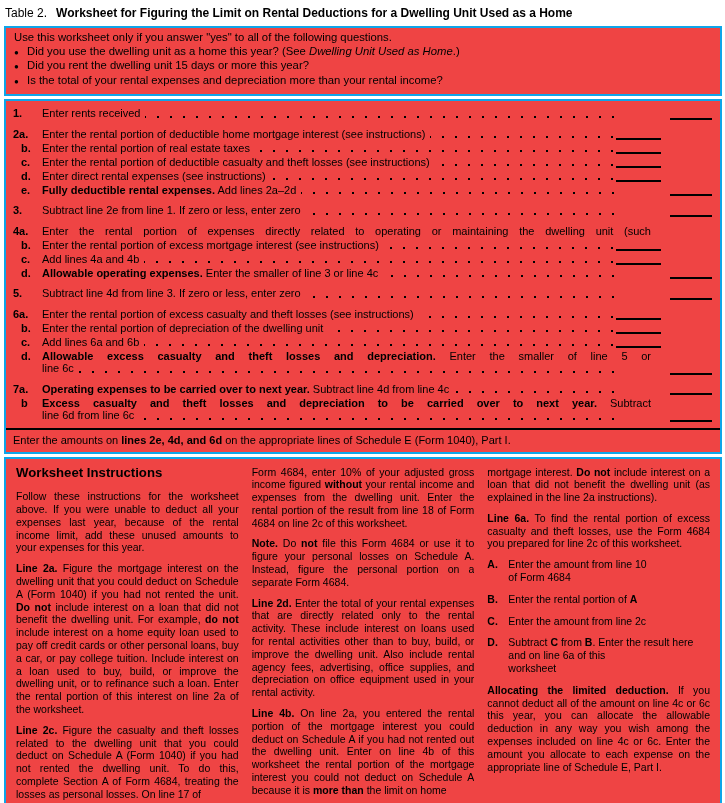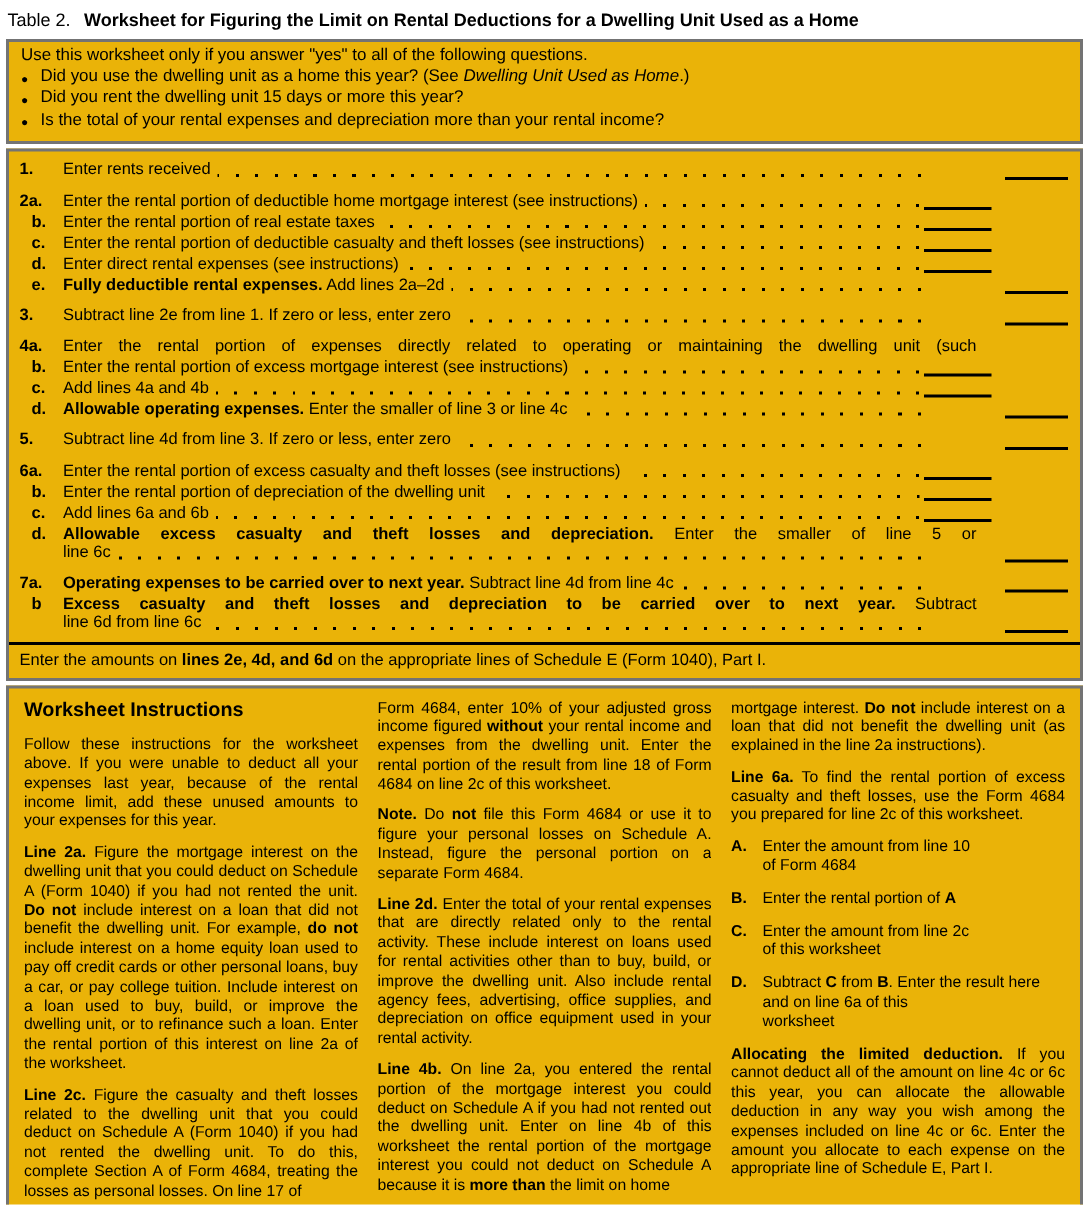--- a/index.html
+++ b/index.html
@@ -2,21 +2,21 @@
 <html><head>
 <meta charset="utf-8">
 <style>
   html,body{margin:0;padding:0;background:#fff;color:#000;}
   body{width:725px;height:803px;overflow:hidden;font-family:"Liberation Sans",sans-serif;}
   *{box-sizing:border-box;}
   .page{padding:2px 3px 0 4px;}
   .doc-title{font-size:12px;padding:4px 1px 6px;white-space:nowrap;}
   .doc-title .prefix{font-weight:400;margin-right:9px;}
   .doc-title .main{font-weight:700;}
-  .box{border:2px solid #737373;background:#eab308;}
+  .box{border:2px solid #0ea5e9;background:#ef4444;}
   
   .intro{padding:3px 8px 6px;font-size:11.3px;line-height:13.5px;margin-bottom:3px;}
   .bullet-row{display:flex;}
   .bullet{flex:none;width:13px;font-size:8px;line-height:13.5px;padding-top:1px;}
   
   .ws-rows{padding:6px 5px 6px 7px;font-size:11px;line-height:12.5px;}
   .wrow{display:flex;margin-top:1.5px;}
   .wrow.gstart{margin-top:8px;}
   .wrow.first{margin-top:0;}
   .wnum{flex:none;width:29px;font-weight:700;}
@@ -282,21 +282,20 @@
           <div class="litem">
             <span class="lletter">B.</span>
             <div class="lbody">
               <div class="lline"><span class="ltxt">Enter the rental portion of <b>A</b></span><span class="dots"></span><span class="lblank"></span></div>
             </div>
           </div>
           <div class="litem">
             <span class="lletter">C.</span>
             <div class="lbody">
               <div>Enter the amount from line 2c</div>
-              <div class="lline"><span class="ltxt">of this worksheet</span><span class="dots"></span><span class="lblank"></span></div>
             </div>
           </div>
           <div class="litem">
             <span class="lletter">D.</span>
             <div class="lbody">
               <div>Subtract <b>C</b> from <b>B</b>. Enter the result here and on line 6a of this</div>
               <div class="lline"><span class="ltxt">worksheet</span><span class="dots"></span><span class="lblank"></span></div>
             </div>
           </div>
           <p><b>Allocating the limited deduction.</b> If you cannot deduct all of the amount on line 4c or 6c this year, you can allocate the allowable deduction in any way you wish among the expenses included on line 4c or 6c. Enter the amount you allocate to each expense on the appropriate line of Schedule E, Part I.</p>

